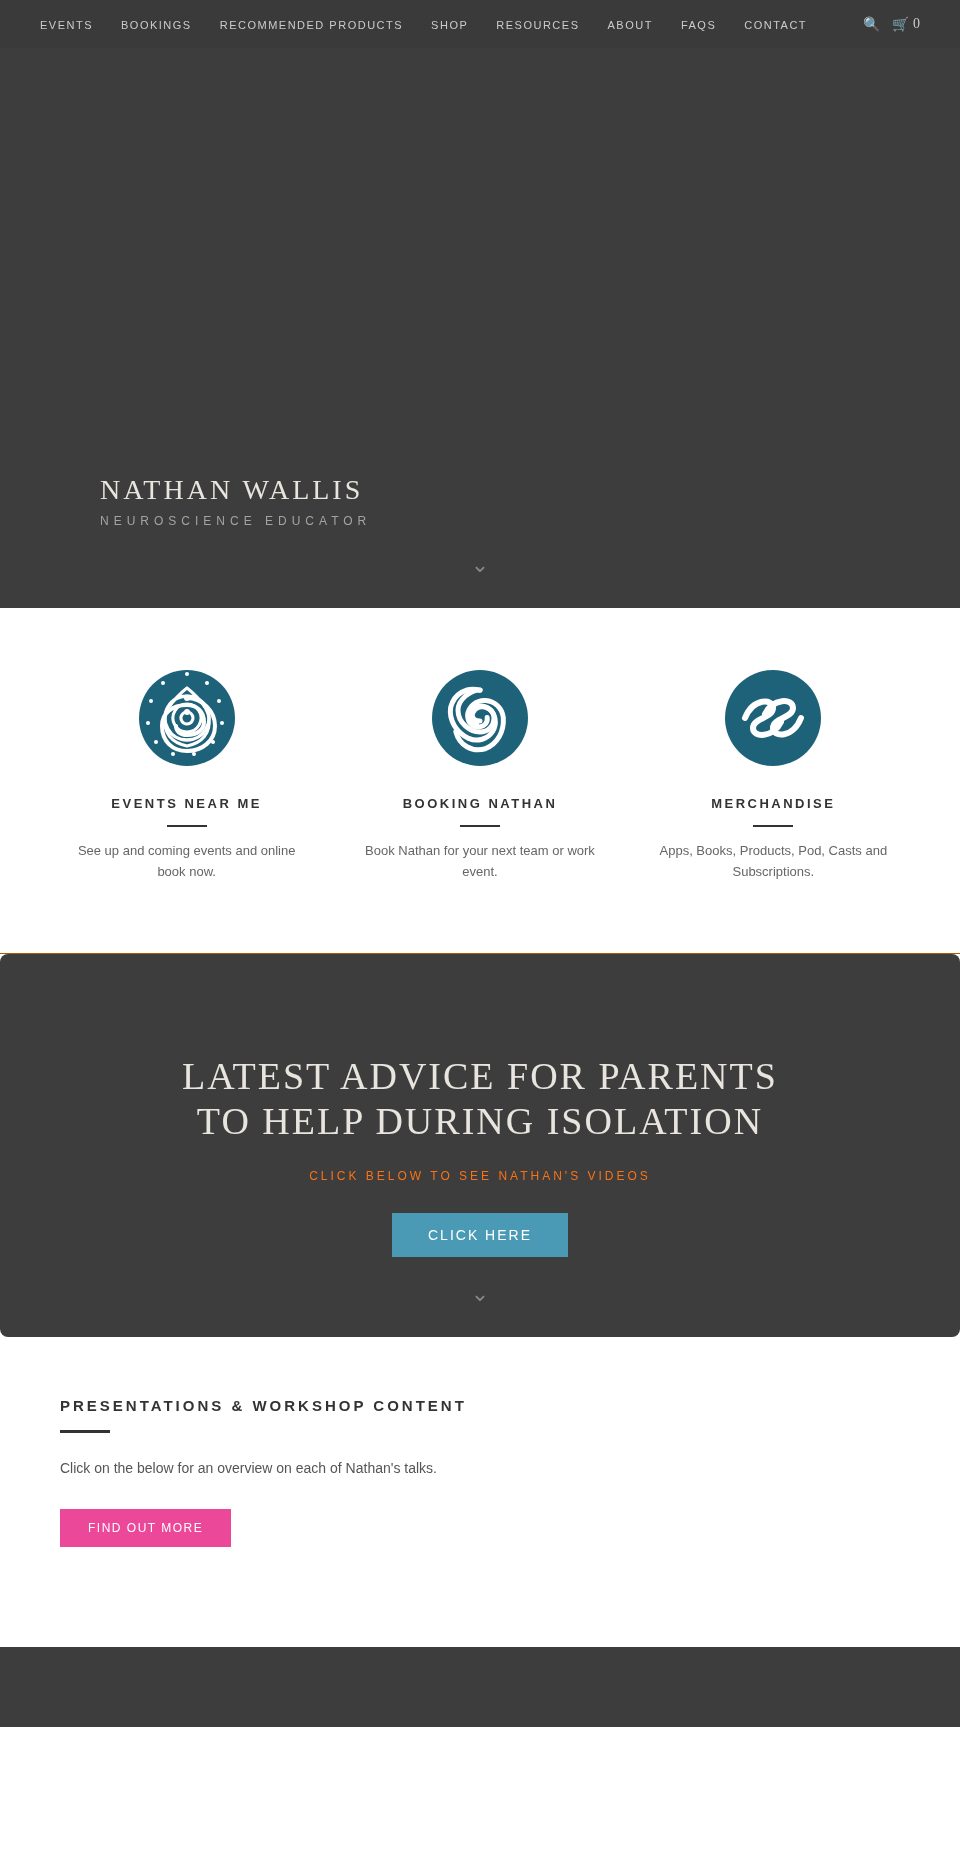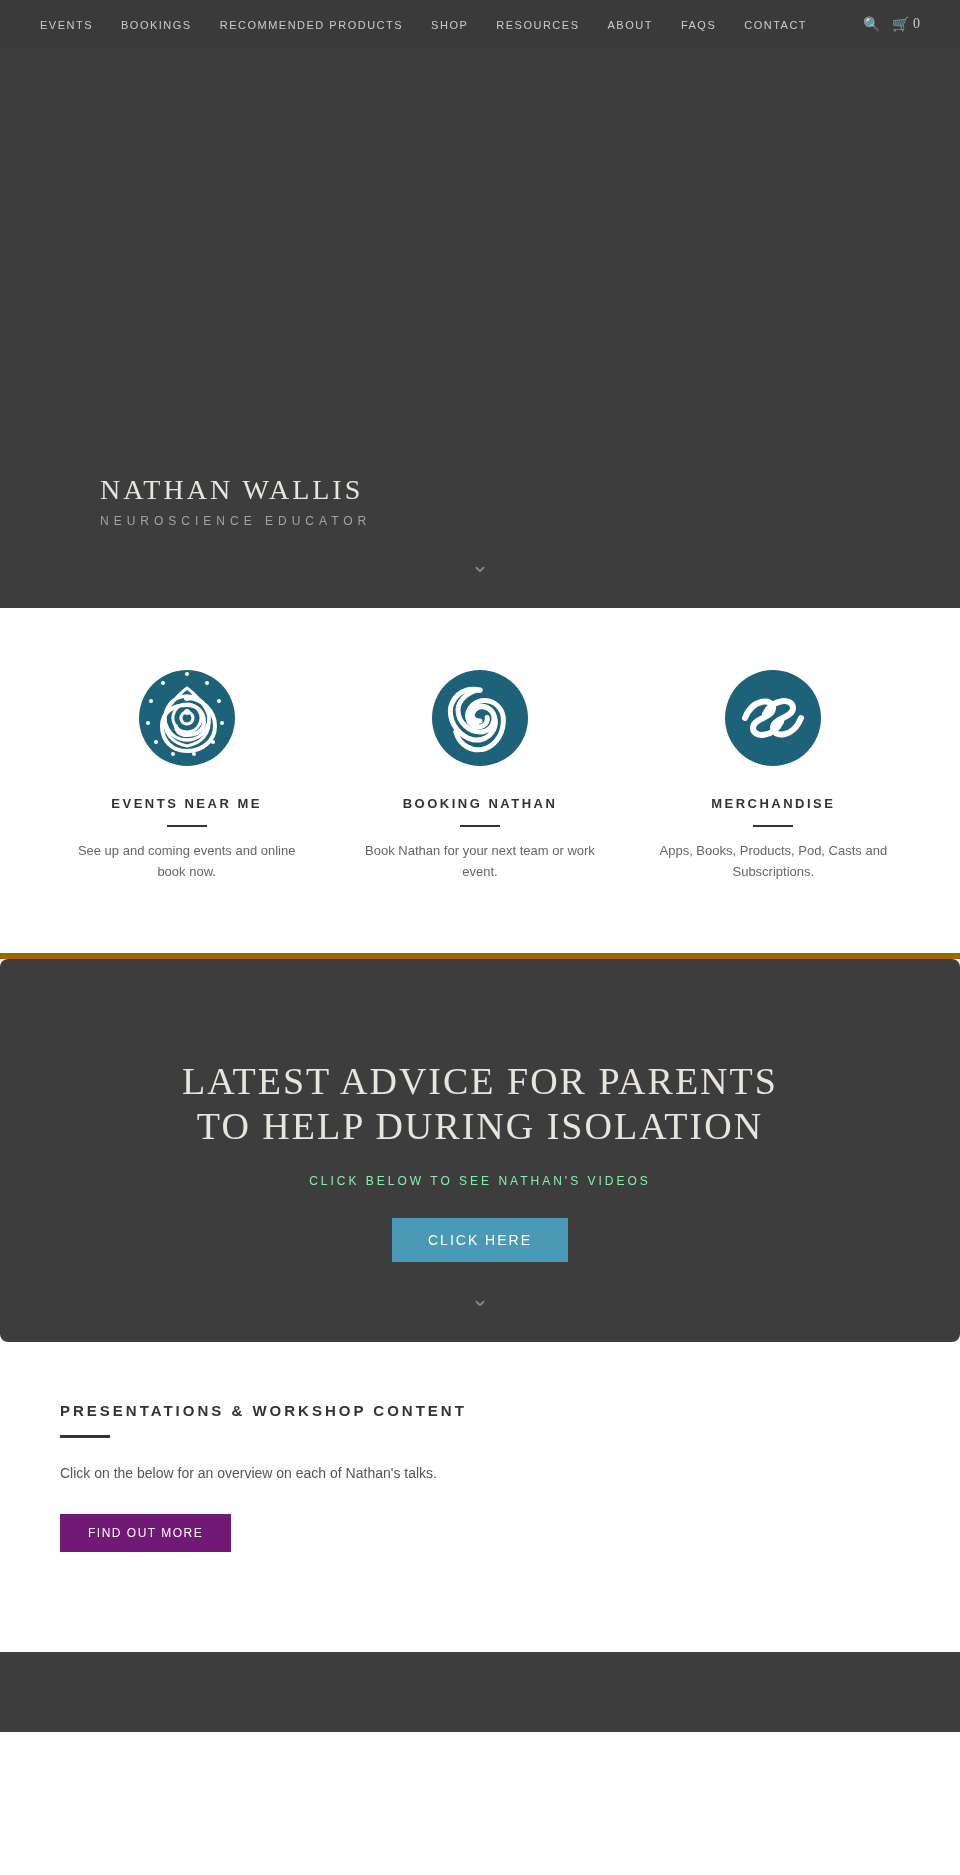--- a/index.html
+++ b/index.html
@@ -90,21 +90,21 @@
       cursor: pointer;
     }
 
     
     .cards-section {
       background: #fff;
       padding: 60px 40px 70px;
       display: flex;
       justify-content: space-around;
       align-items: flex-start;
-      border-bottom: 6px solid #a16207;
+      border-bottom: 1px solid #a16207;
     }
     .card {
       display: flex;
       flex-direction: column;
       align-items: center;
       text-align: center;
       max-width: 240px;
     }
     .card-icon {
       width: 100px;
@@ -145,21 +145,21 @@
       font-size: 38px;
       font-weight: 300;
       font-family: Georgia, serif;
       text-transform: uppercase;
       letter-spacing: 2px;
       line-height: 1.2;
       max-width: 600px;
       margin: 0 auto 24px;
     }
     .cta-subtitle {
-      color: #86efac;
+      color: #f97316;
       font-family: Arial, sans-serif;
       font-size: 12px;
       letter-spacing: 3px;
       text-transform: uppercase;
       margin-bottom: 30px;
     }
     .cta-button {
       display: inline-block;
       background: #4a9ab5;
       color: #fff;
@@ -203,21 +203,21 @@
     }
     .pres-desc {
       font-family: Arial, sans-serif;
       font-size: 14px;
       color: #555;
       line-height: 1.7;
       margin-bottom: 28px;
     }
     .pres-button {
       display: inline-block;
-      background: #701a75;
+      background: #ec4899;
       color: #fff;
       font-family: Arial, sans-serif;
       font-size: 12px;
       letter-spacing: 1.5px;
       text-transform: uppercase;
       padding: 12px 28px;
       border: none;
       cursor: pointer;
       text-decoration: none;
     }

